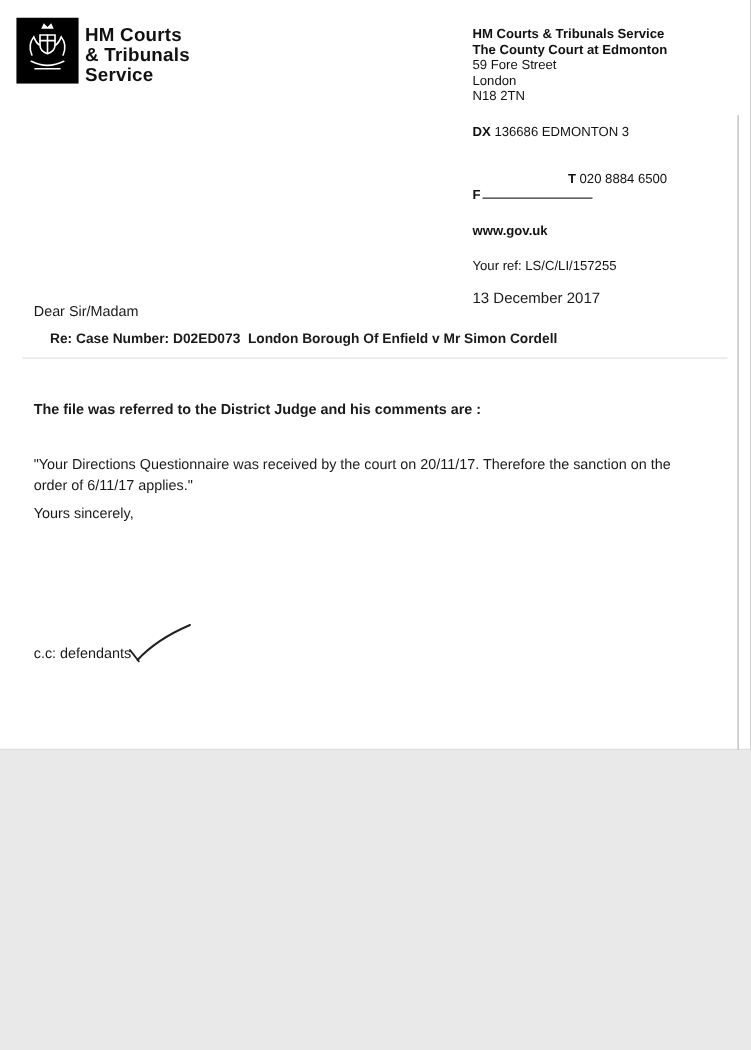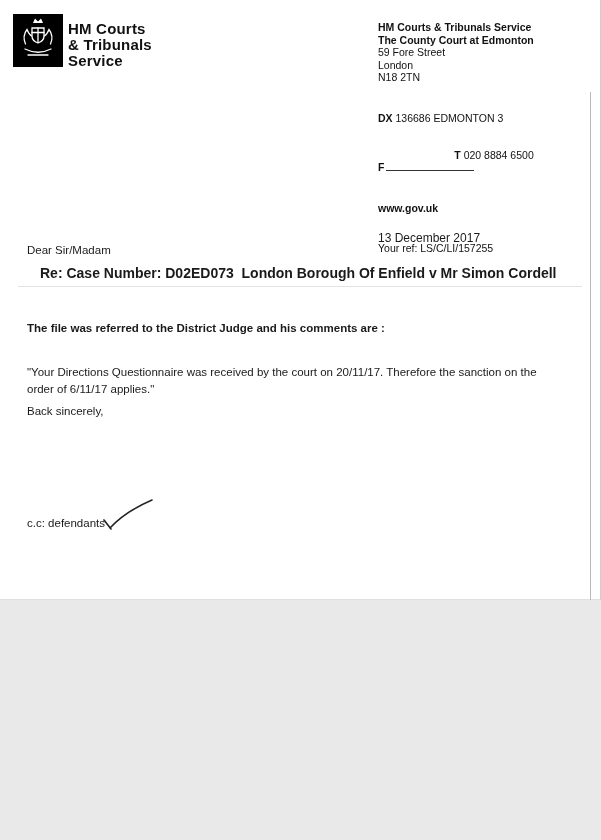--- a/index.html
+++ b/index.html
@@ -12,29 +12,29 @@
     overflow:hidden;
     box-shadow:inset -1px 0 0 #cfcfcf, inset 0 -1px 0 #e0e0e0;
   }
   .abs{position:absolute;}
   
   .crest{left:13px;top:14px;width:50px;height:53px;}
   .logo-text{left:68px;top:21px;font-size:15px;font-weight:bold;line-height:1.08;letter-spacing:.2px;color:#111;}
   
   .sender{left:378px;top:21px;font-size:10.5px;line-height:1.2;color:#111;}
   .sender .b{font-weight:bold;}
-  .sender .gap-lg{margin-top:28px;}
+  .sender .gap-lg{margin-top:16px;}
   .sender .gap-md{margin-top:24px;text-align:right;}
   .fax-line{display:inline-block;width:88px;border-bottom:1px solid #333;height:9px;margin-left:2px;}
   
   .recipient{left:68px;top:126px;font-size:10.5px;line-height:1.27;color:#111;}
   
   .date{left:378px;top:231px;font-size:12px;}
   .salutation{left:27px;top:244px;font-size:11.5px;}
-  .subject{left:40px;top:265px;font-size:14px;font-weight:bold;white-space:pre;}
+  .subject{left:40px;top:265px;font-size:11px;font-weight:bold;white-space:pre;}
   .subject-rule{left:18px;top:286px;width:564px;height:1px;background:#e3e3e3;}
   .body1{left:27px;top:322px;font-size:11.5px;font-weight:bold;}
   .body2{left:27px;top:364px;width:516px;font-size:11.5px;line-height:1.5;}
   .closing{left:27px;top:405px;font-size:11.5px;}
   .sig{left:27px;top:460px;font-size:11.5px;line-height:1.27;}
   .cc{left:27px;top:517px;font-size:11.5px;}
   .tick{left:96px;top:498px;}
   
   .scan-line-right{left:590px;top:92px;width:1px;height:712px;background:#b9b9b9;}
   .footer-code{left:521px;top:803px;font-size:8.5px;color:#444;letter-spacing:.3px;margin-left:48px;}
@@ -88,21 +88,21 @@
   </div>
 
 
   <div class="abs date">13 December 2017</div>
   <div class="abs salutation">Dear Sir/Madam</div>
   <div class="abs subject">Re: Case Number: D02ED073  London Borough Of Enfield v Mr Simon Cordell</div>
   <div class="abs subject-rule"></div>
 
   <div class="abs body1">The file was referred to the District Judge and his comments are :</div>
   <div class="abs body2">"Your Directions Questionnaire was received by the court on 20/11/17. Therefore the sanction on the order of 6/11/17 applies."</div>
-  <div class="abs closing">Back sincerely,</div>
+  <div class="abs closing">Yours sincerely,</div>
 
 
   <div class="abs cc">c.c: defendants</div>
 
   <div class="abs tick">
     <svg width="62" height="34" viewBox="0 0 62 34" xmlns="http://www.w3.org/2000/svg">
       <path d="M8 22 l7 9 M14 30 C 25 18, 42 8, 56 2" stroke="#222" stroke-width="1.6" fill="none" stroke-linecap="round"></path>
     </svg>
   </div>
 

